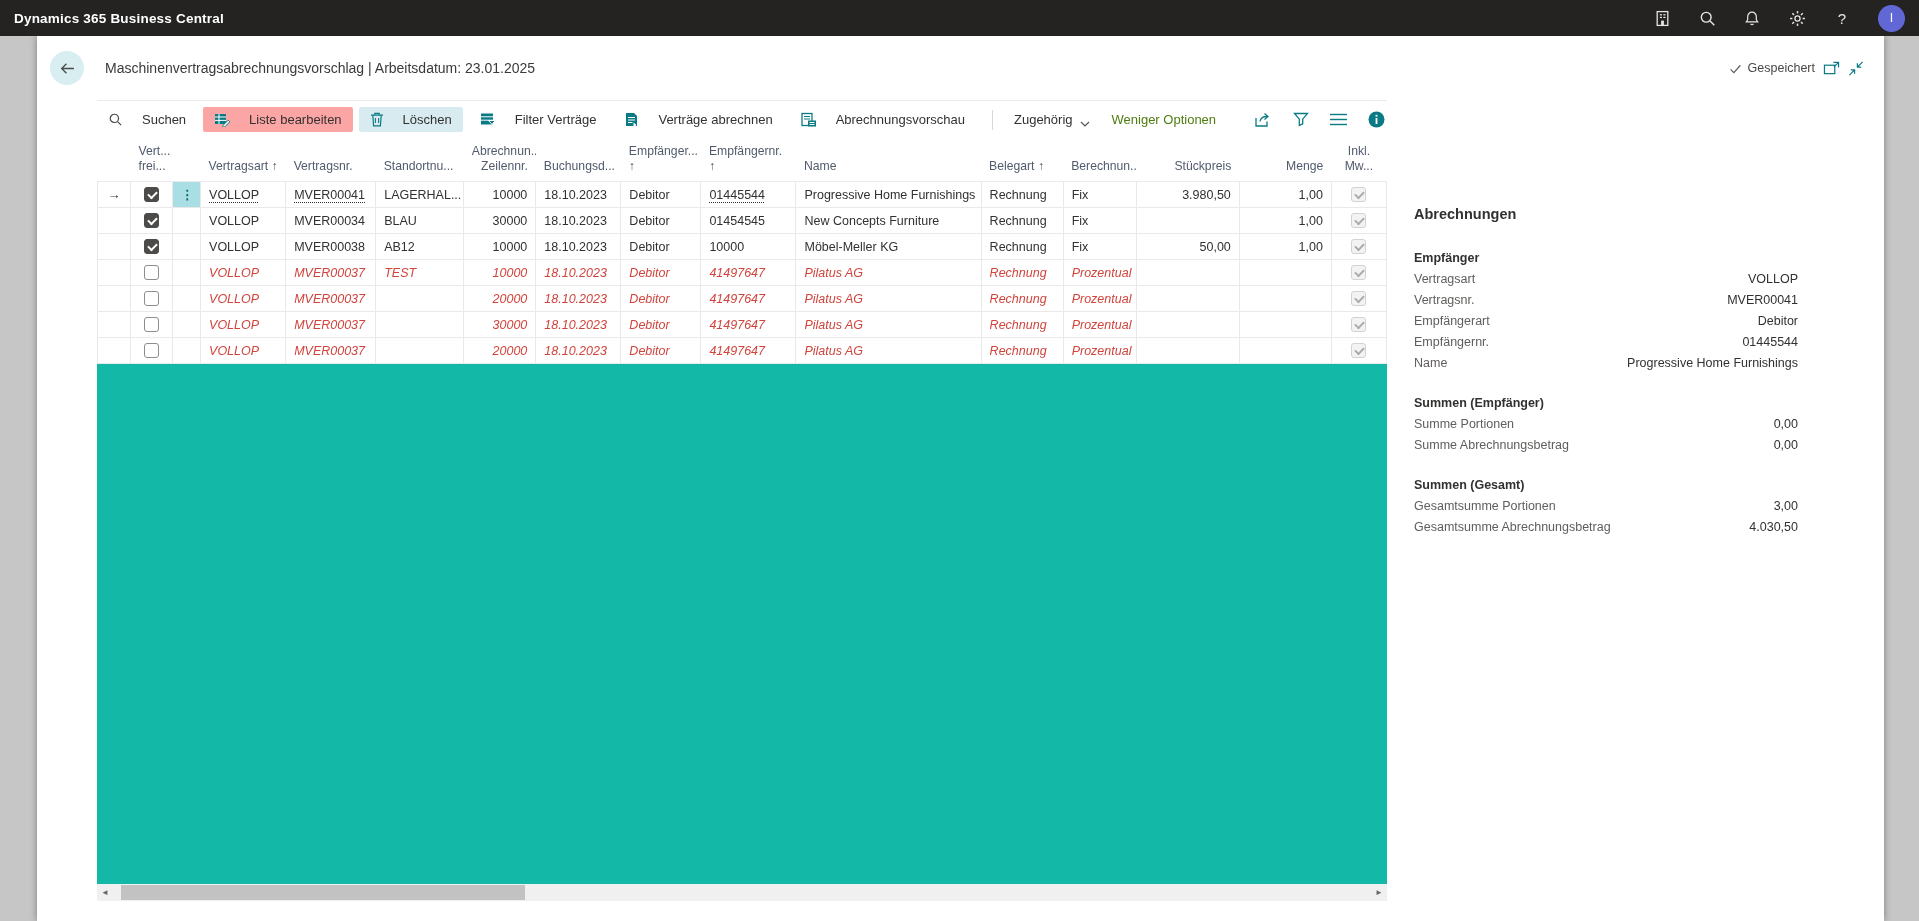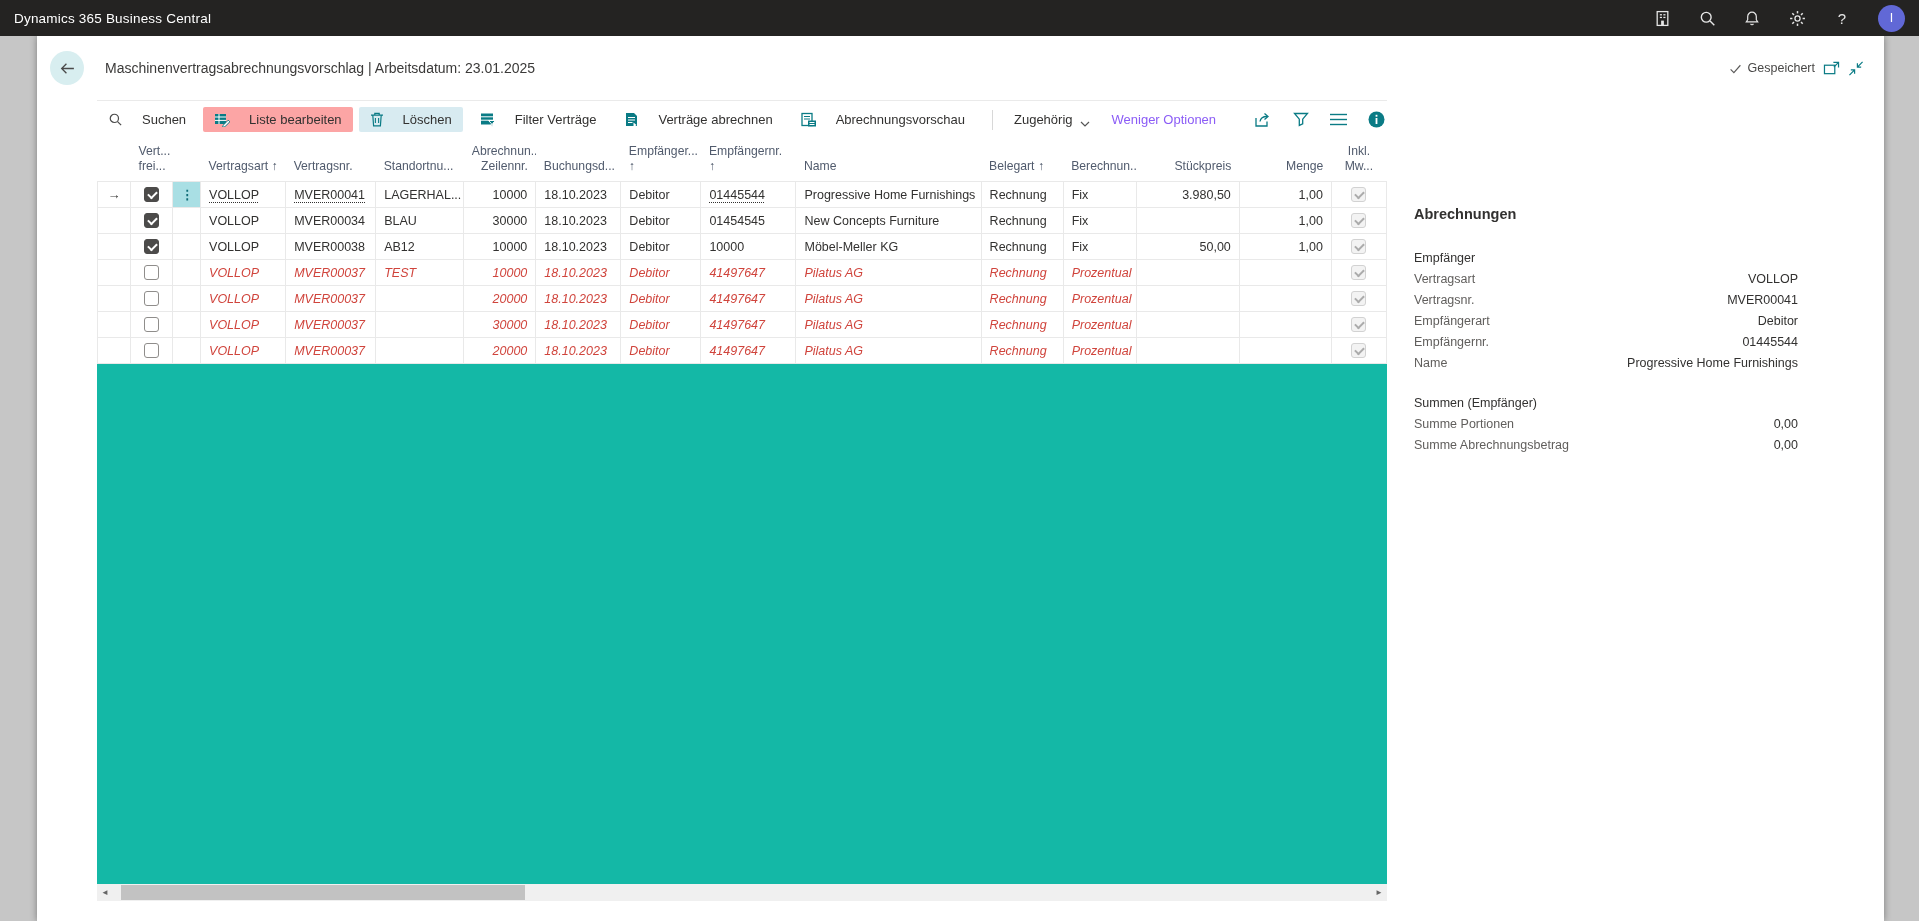--- a/index.html
+++ b/index.html
@@ -1,21 +1,21 @@
 <!DOCTYPE html>
 <html><head>
 <meta charset="utf-8">
 <style>
   *{box-sizing:border-box;margin:0;padding:0}
   html,body{width:1919px;height:921px}
   body{font-family:"Liberation Sans",sans-serif;background:#c6c6c6;position:relative;overflow:hidden}
 
   
   .topbar{position:absolute;top:0;left:0;width:100%;height:36px;background:#242322;display:flex;align-items:center;justify-content:space-between;padding:0 14px;z-index:10}
-  .topbar-title{color:#fff;font-size:13.5px;font-weight:normal;letter-spacing:.2px;cursor:pointer}
+  .topbar-title{color:#fff;font-size:13.5px;font-weight:bold;letter-spacing:.2px;cursor:pointer}
   .topbar-right{display:flex;align-items:center;gap:27px}
   .tb-ico{display:flex;align-items:center;justify-content:center;width:18px;height:18px;cursor:pointer}
   .help-glyph{color:#e6e6e6;font-size:15px;font-weight:400}
   .avatar{width:27px;height:27px;border-radius:50%;background:#6168d6;color:#fff;font-size:12.5px;display:flex;align-items:center;justify-content:center;cursor:pointer}
 
   
   .page-card{position:absolute;left:37px;right:35px;top:36px;bottom:0;background:#fff;box-shadow:0 0 7px rgba(0,0,0,.38)}
   .page-header{height:64px;display:flex;align-items:center;padding:0 20px 0 13px}
   .back-btn{width:34px;height:34px;border-radius:50%;background:#d8eef0;display:flex;align-items:center;justify-content:center;cursor:pointer;flex:none}
   .page-title{margin-left:21px;font-size:14px;color:#3b3a39;white-space:nowrap}
@@ -27,21 +27,21 @@
   .work-area{position:absolute;top:64px;left:0;right:0;bottom:0;display:flex;align-items:stretch}
   .grid-area{margin-left:60px;width:1290px;flex:none;display:flex;flex-direction:column;padding-bottom:20px}
 
   
   .toolbar{border-top:1px solid #eaeaea;display:flex;align-items:center;height:38px;font-size:13px;color:#323130;background:#fff;flex:none}
   .tb-item{display:flex;align-items:center;gap:19px;padding:5px 11px;margin-right:6px;cursor:pointer;border-radius:2px;white-space:nowrap}
   .tb-item.hover{background:#fca5a5}
   .tb-item.active{background:#d8ebf1}
   .tb-sep{width:1px;height:20px;background:#d8d8d8;margin:0 10px;flex:none}
   .tb-plain{display:flex;align-items:flex-end;gap:7px;padding:5px 11px;cursor:pointer;white-space:nowrap}
-  .tb-muted{color:#8b5cf6}
+  .tb-muted{color:#4d7c0f}
   .tb-right{margin-left:auto;display:flex;align-items:center;gap:21px;padding-right:2px}
   .tb-right .tb-ico2{display:flex;align-items:center;cursor:pointer}
 
   
   .grid-wrap{flex:1;background:#14b8a6;overflow:hidden}
   table{border-collapse:collapse;table-layout:fixed;width:1290px;font-size:12.5px;color:#323130;background:#fff}
   thead th{font-weight:normal;color:#515b6d;font-size:12.2px;vertical-align:bottom;padding:6px 8px 7px;background:#fff;text-align:left;line-height:15px;white-space:nowrap;overflow:hidden;cursor:pointer}
   thead th.r{text-align:right}
   thead th.c{text-align:center}
   tbody td{height:26px;padding:0 8px;border:1px solid #e9e9e9;background:#fff;white-space:nowrap;overflow:hidden;cursor:pointer}
@@ -63,21 +63,21 @@
   
   .hscroll{height:17px;background:#f0f0f0;position:relative;flex:none;margin-top:0}
   .hs-arrow{position:absolute;top:0;width:16px;height:17px;color:#666;font-size:8px;line-height:17px;text-align:center;cursor:pointer}
   .hs-arrow.left{left:0}.hs-arrow.right{right:0}
   .hs-thumb{position:absolute;left:24px;top:1px;bottom:1px;width:404px;background:#c2c2c2;cursor:grab}
 
   
   .factbox{margin-left:24px;flex:1;padding:106px 86px 0 3px;font-size:12.5px;color:#323130;background:#fff;overflow:hidden}
   .fb-title{font-size:14.5px;font-weight:bold;color:#323130;margin-bottom:26px}
   .fb-section{margin-bottom:19px}
-  .fb-heading{font-weight:normal;line-height:21px;color:#323130}
+  .fb-heading{font-weight:bold;line-height:21px;color:#323130}
   .fb-row{display:flex;justify-content:space-between;line-height:21px}
   .fb-label{color:#605e5c}
   .fb-value{color:#323130;text-align:right}
 
   svg{display:block}
 </style>
 </head>
 <body>
 
 <div class="topbar">
@@ -527,17 +527,28 @@
             <div class="fb-heading">Summen (Empfänger)</div>
             <div class="fb-row">
               <span class="fb-label">Summe Portionen</span>
               <span class="fb-value">0,00</span>
             </div>
             <div class="fb-row">
               <span class="fb-label">Summe Abrechnungsbetrag</span>
               <span class="fb-value">0,00</span>
             </div>
           </div>
+          <div class="fb-section">
+            <div class="fb-heading">Summen (Gesamt)</div>
+            <div class="fb-row">
+              <span class="fb-label">Gesamtsumme Portionen</span>
+              <span class="fb-value">3,00</span>
+            </div>
+            <div class="fb-row">
+              <span class="fb-label">Gesamtsumme Abrechnungsbetrag</span>
+              <span class="fb-value">4.030,50</span>
+            </div>
+          </div>
         </div>
     </aside>
 
   </div>
 </div>
 
 </body></html>

